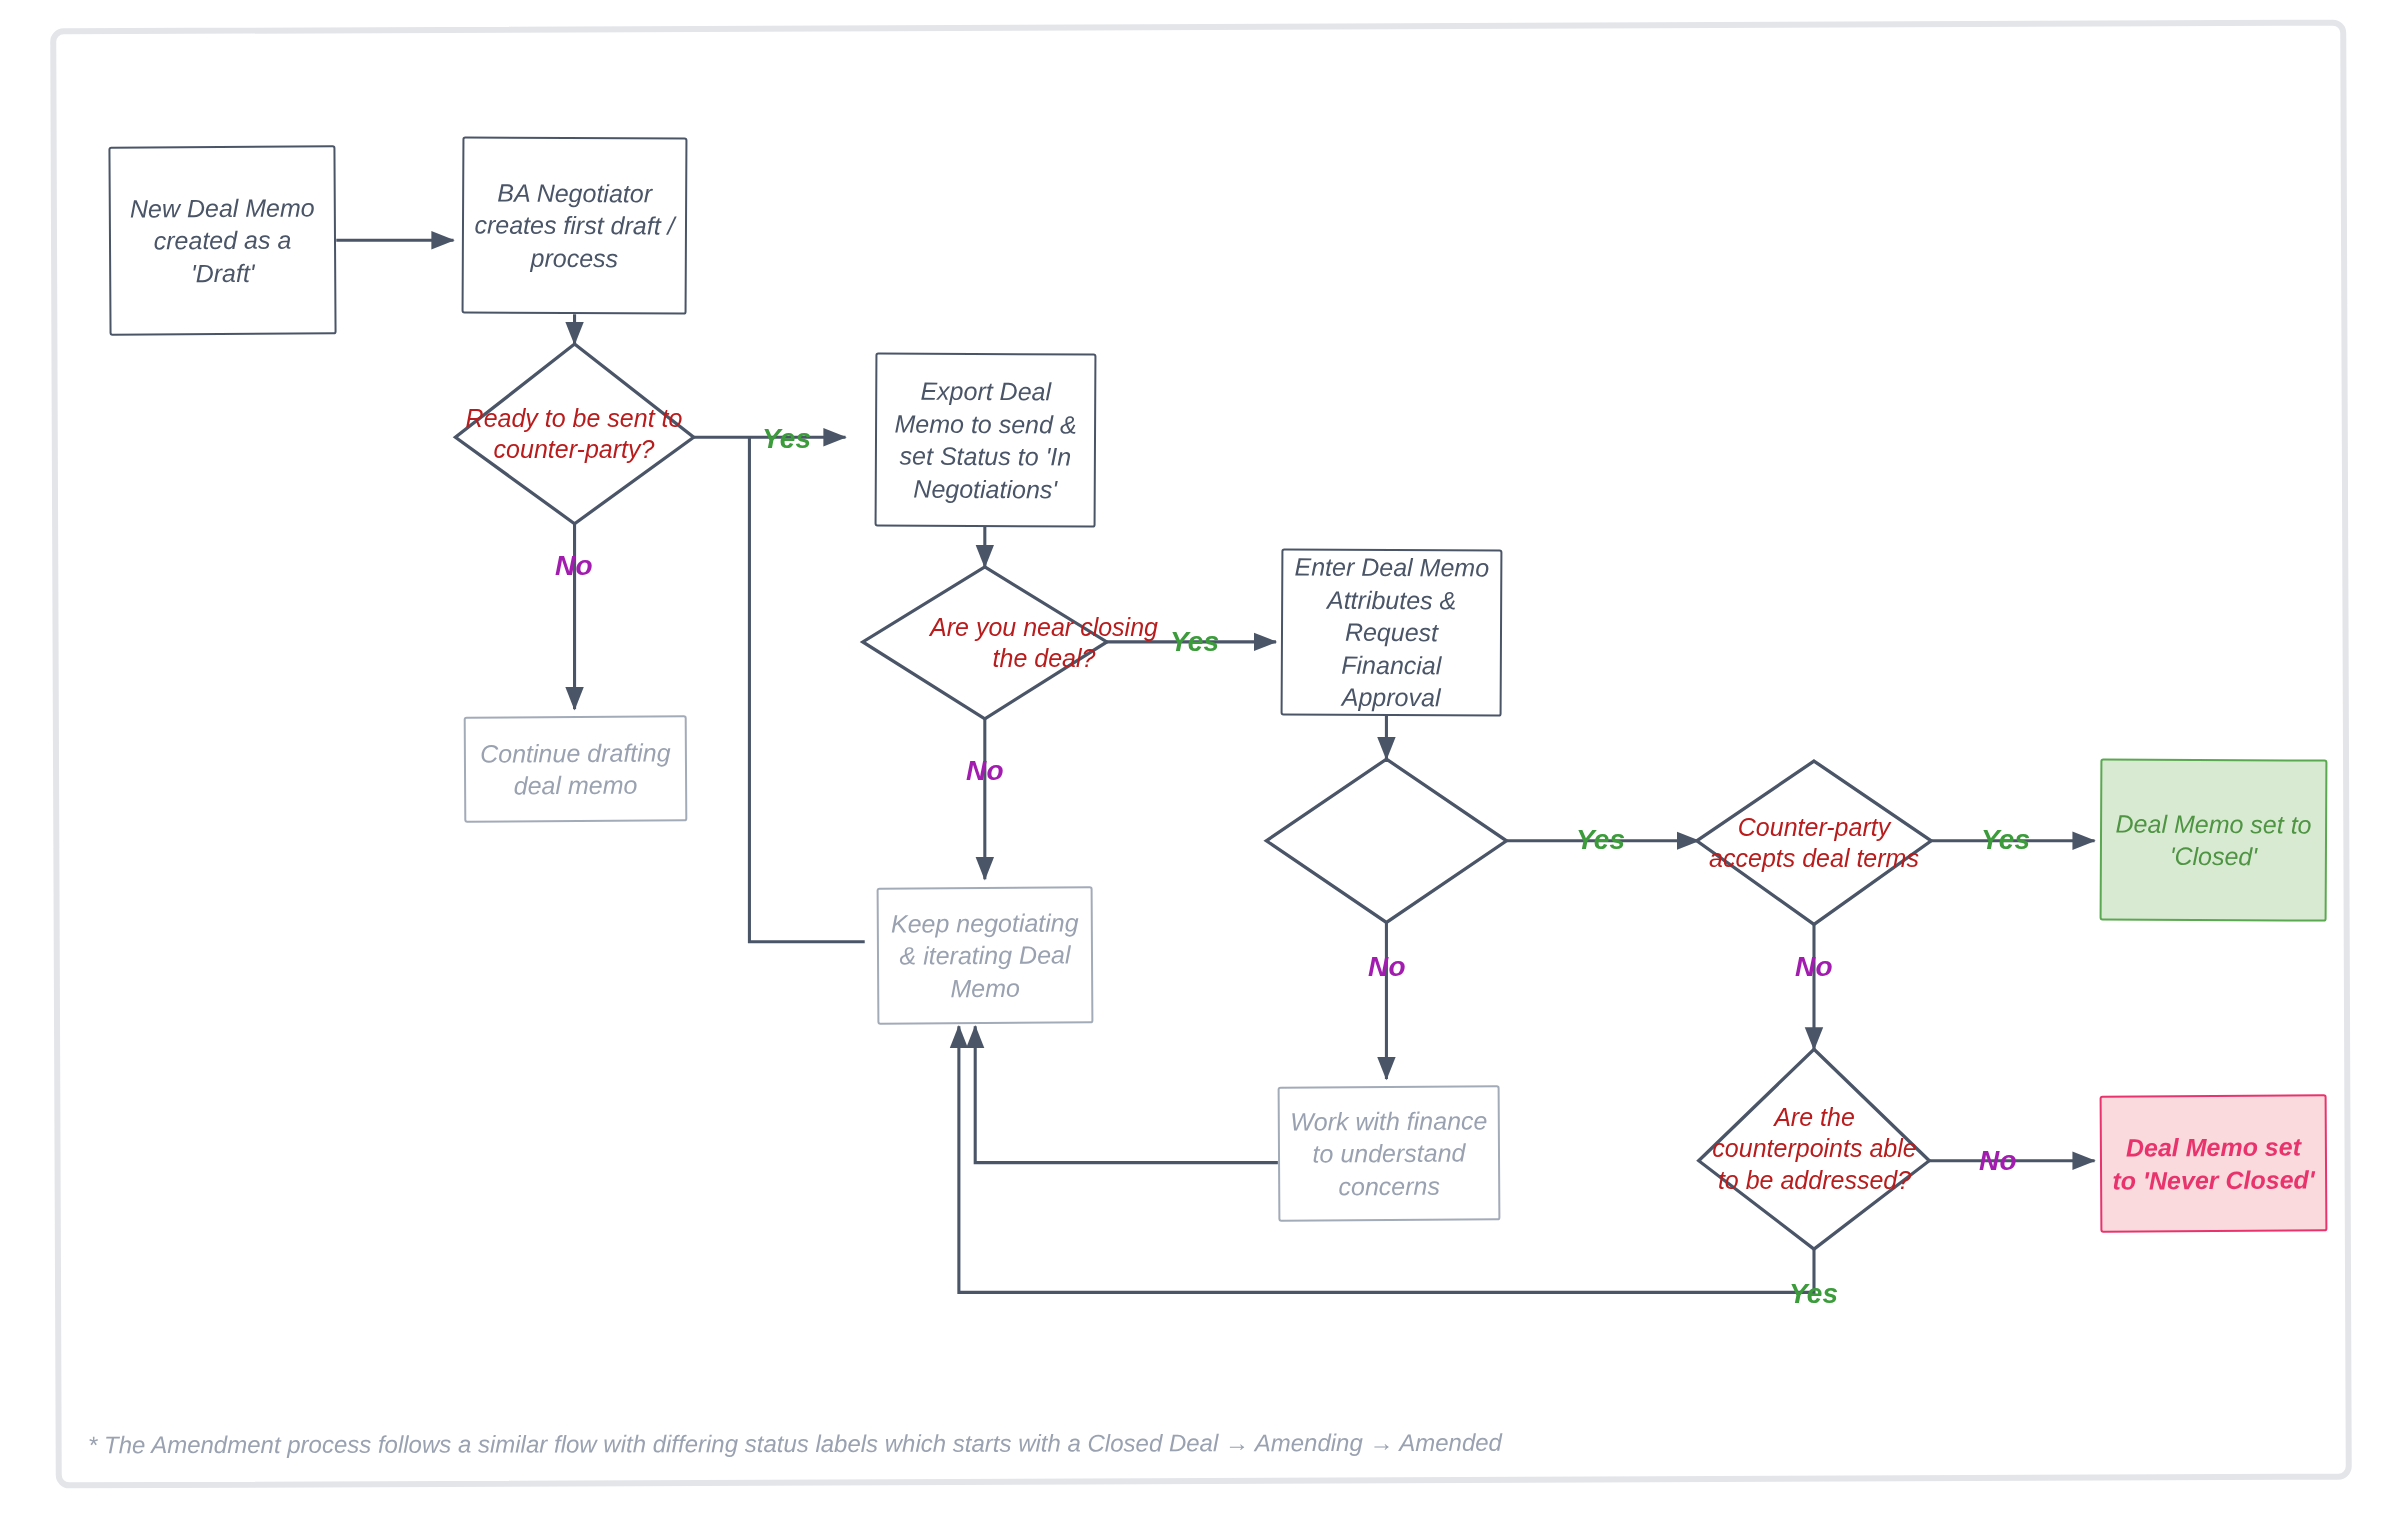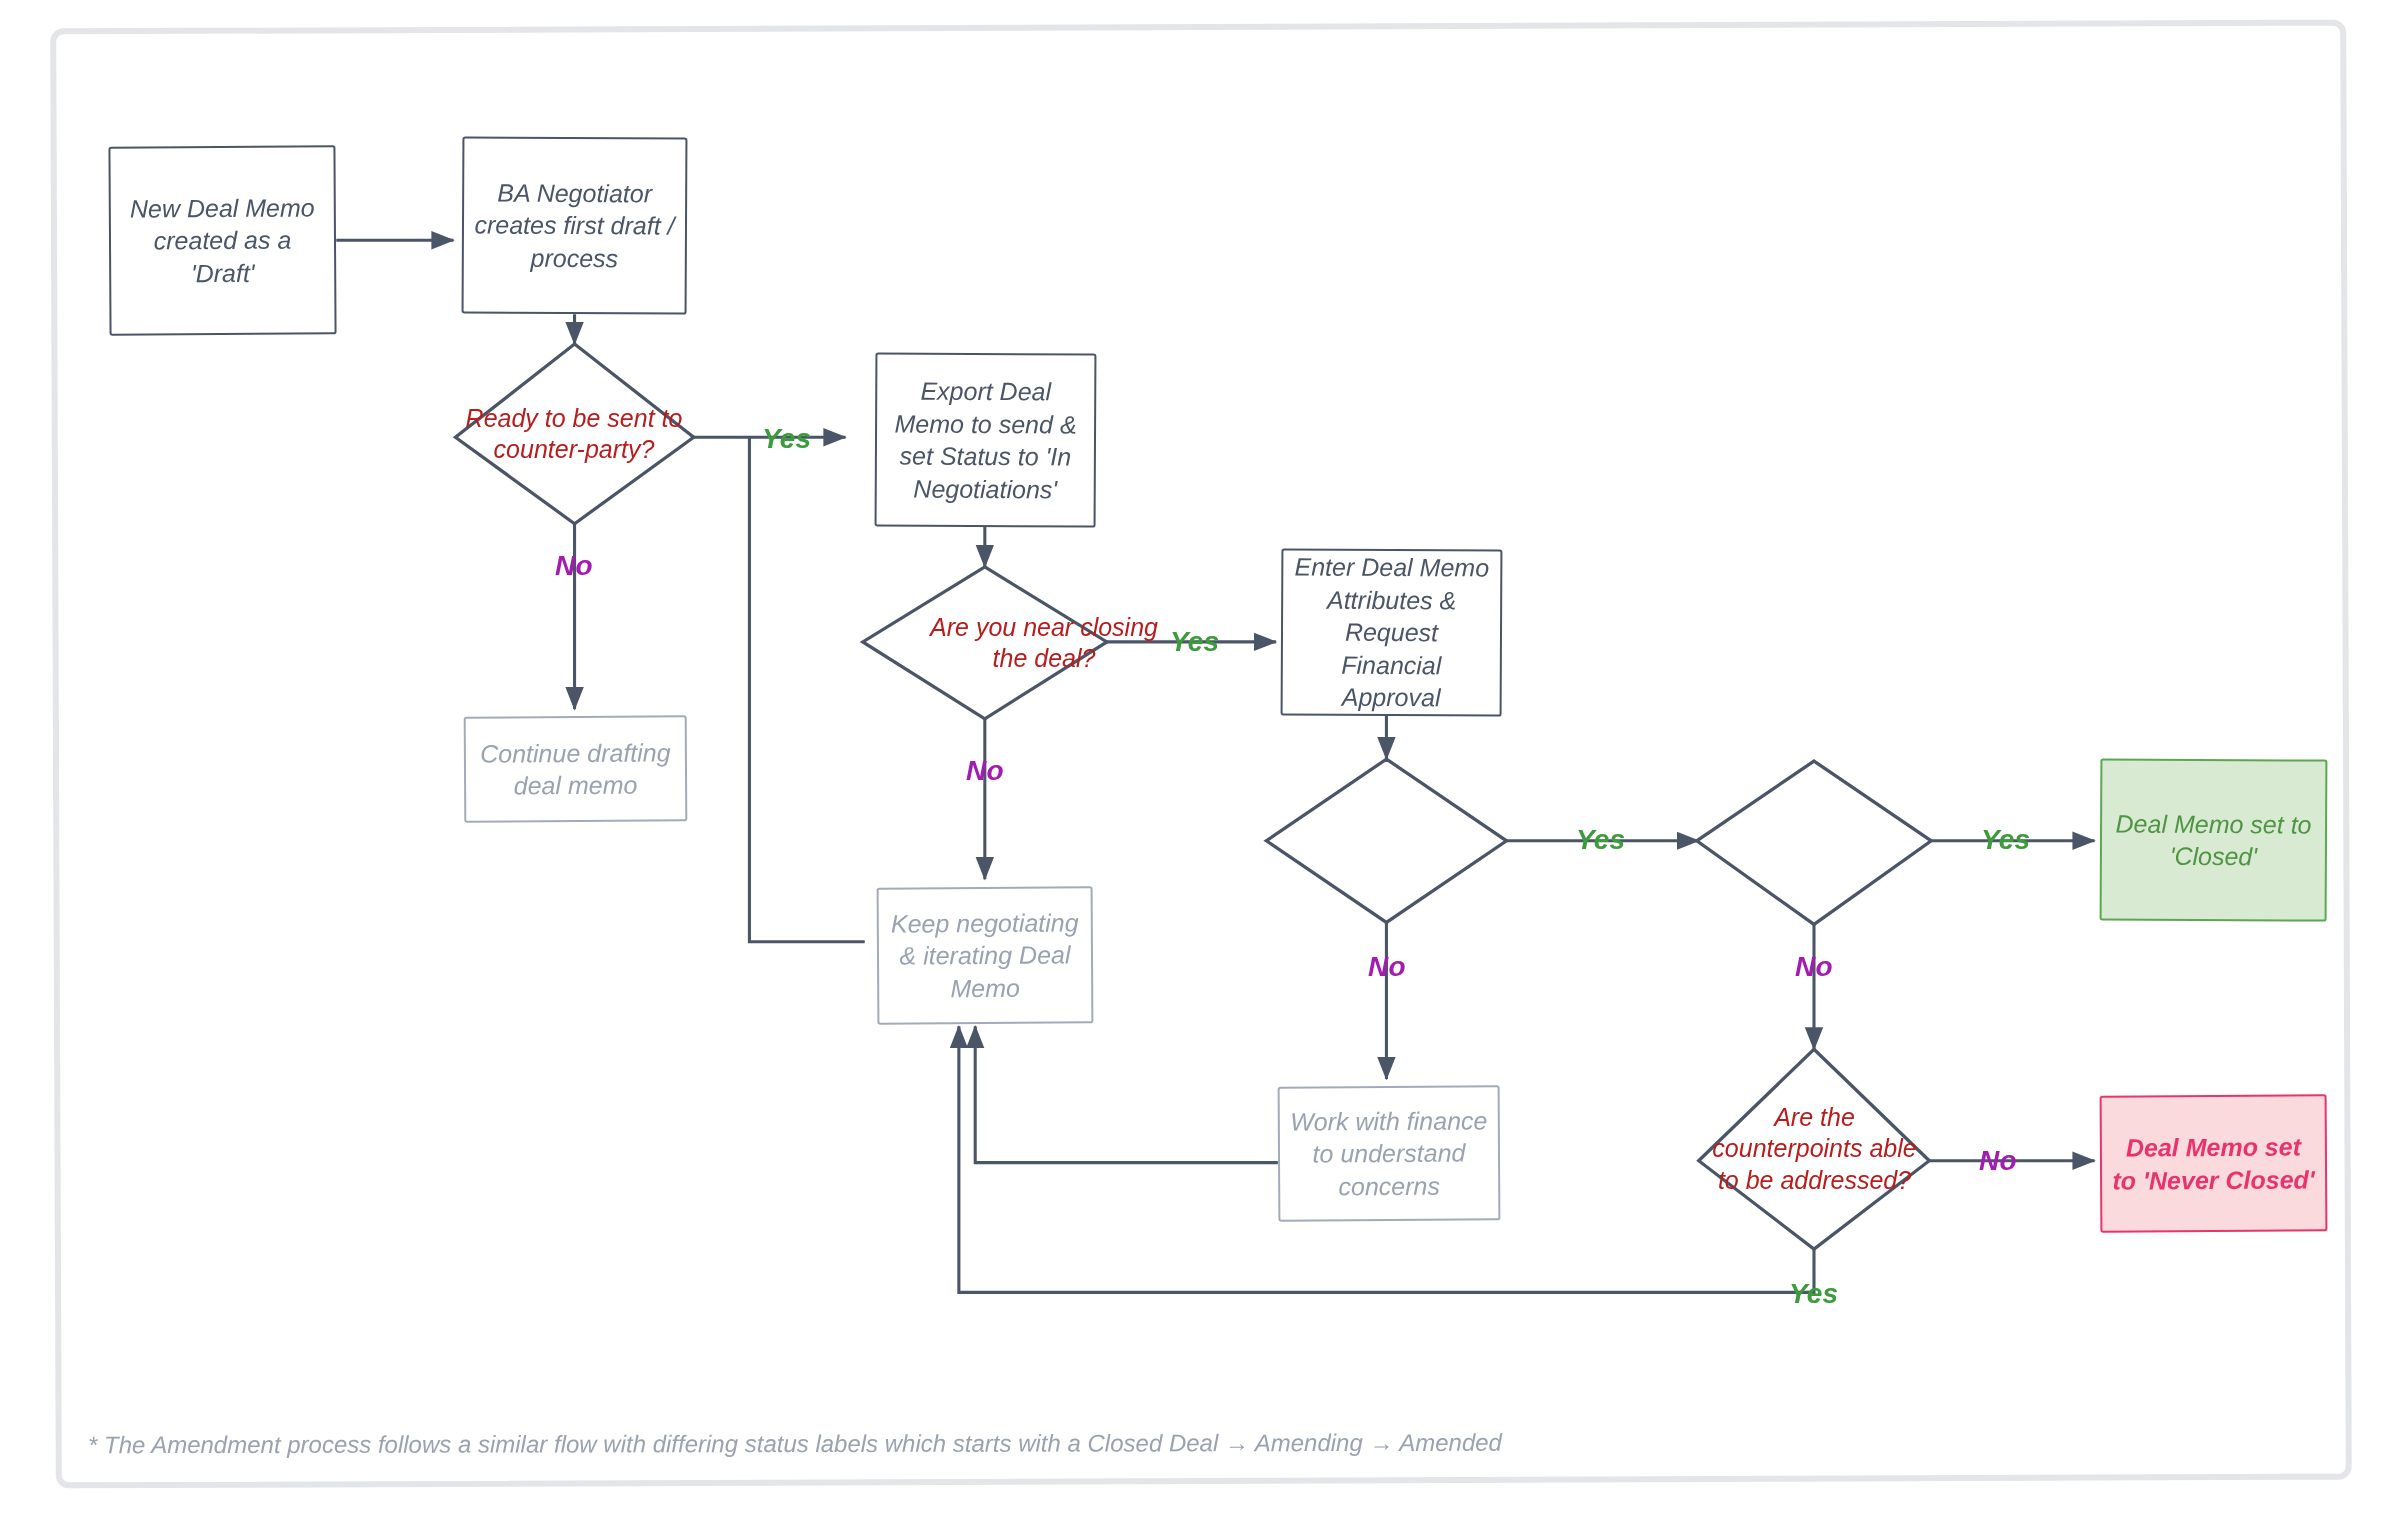--- a/index.html
+++ b/index.html
@@ -213,20 +213,24 @@
 
   <div class="node box skew-b" style="left:1281px; top:549px; width:221px; height:167px;">
     <span>Enter Deal Memo Attributes &amp; Request Financial Approval</span>
   </div>
 
 
   <div class="node box muted skew-a" style="left:1278px; top:1086px; width:222px; height:135px;">
     <span>Work with finance to understand concerns</span>
   </div>
 
+  <div class="diamond" style="left:1697px; top:761px; width:234px; height:163px;">
+    <div class="dlabel">Counter-party
+accepts deal terms</div>
+  </div>
 
   <div class="node box green skew-b" style="left:2100px; top:759px; width:227px; height:162px;">
     <span>Deal Memo set to 'Closed'</span>
   </div>
 
   <div class="diamond" style="left:1699px; top:1049px; width:231px; height:200px;">
     <div class="dlabel">Are the
 counterpoints able
 to be addressed?</div>
   </div>

